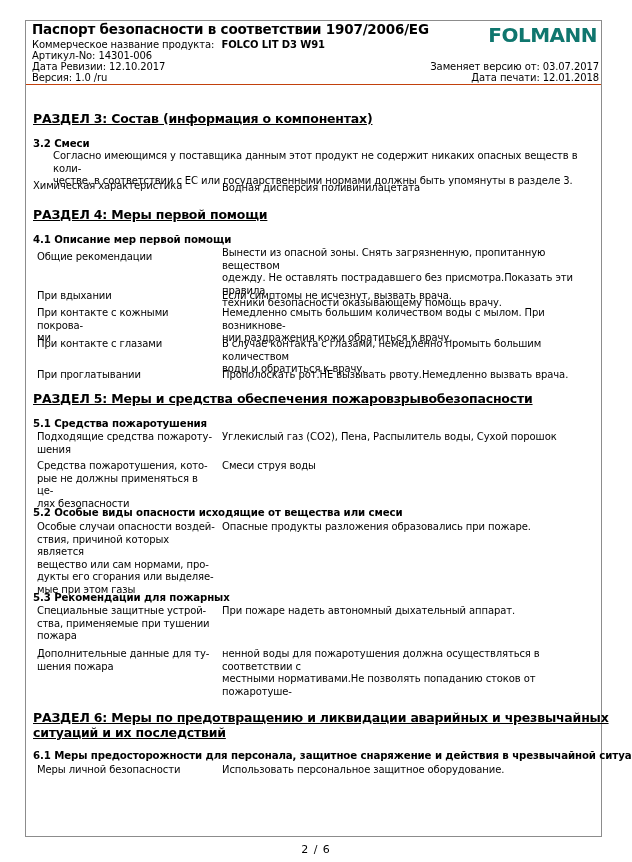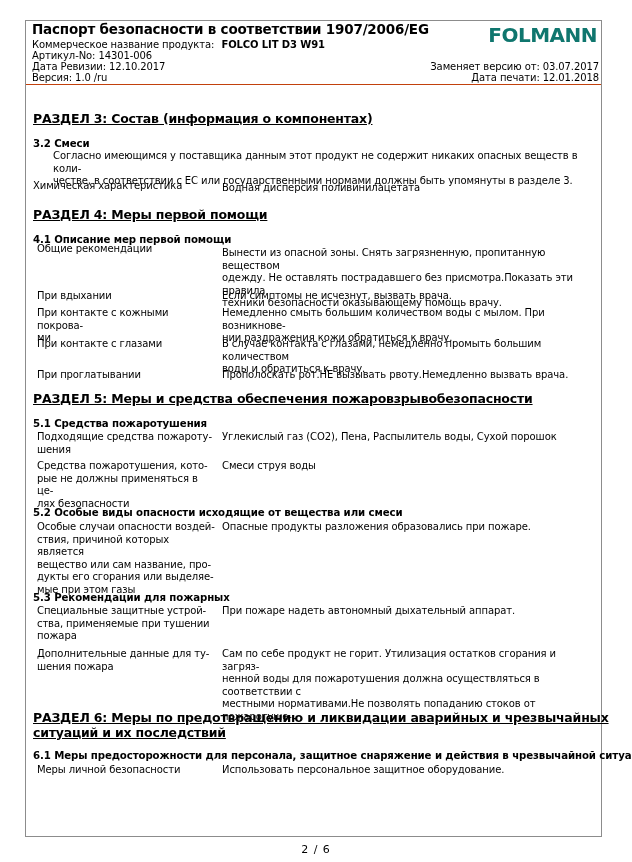--- a/index.html
+++ b/index.html
@@ -51,21 +51,21 @@
     <div class="para" style="top:65px;">
       <div>Согласно имеющимся у поставщика данным этот продукт не содержит никаких опасных веществ в коли-</div>
       <div>честве, в соответствии с ЕС или государственными нормами должны быть упомянуты в разделе 3.</div>
     </div>
     <div class="row-label chem-label" style="top:95px;">Химическая характеристика</div>
     <div class="row-value" style="top:97px;">Водная дисперсия поливинилацетата</div>
 
     <div class="section-head" style="top:122px;">РАЗДЕЛ 4: Меры первой помощи</div>
     <div class="sub-head" style="top:149px;">4.1 Описание мер первой помощи</div>
 
-    <div class="row-label" style="top:158px;">
+    <div class="row-label" style="top:166px;">
       <div>Общие рекомендации</div>
     </div>
     <div class="row-value" style="top:162px;">
       <div>Вынести из опасной зоны. Снять загрязненную, пропитанную веществом</div>
       <div>одежду. Не оставлять пострадавшего без присмотра.Показать эти правила</div>
       <div>техники безопасности оказывающему помощь врачу.</div>
     </div>
 
     <div class="row-label" style="top:205px;">
       <div>При вдыхании</div>
@@ -116,21 +116,21 @@
     </div>
     <div class="row-value" style="top:375px;">
       <div>Смеси струя воды</div>
     </div>
 
     <div class="sub-head" style="top:422px;">5.2 Особые виды опасности исходящие от вещества или смеси</div>
 
     <div class="row-label" style="top:436px;">
       <div>Особые случаи опасности воздей-</div>
       <div>ствия, причиной которых является</div>
-      <div>вещество или сам название, про-</div>
+      <div>вещество или сам нормами, про-</div>
       <div>дукты его сгорания или выделяе-</div>
       <div>мые при этом газы</div>
     </div>
     <div class="row-value" style="top:436px;">
       <div>Опасные продукты разложения образовались при пожаре.</div>
     </div>
 
     <div class="sub-head" style="top:507px;">5.3 Рекомендации для пожарных</div>
 
     <div class="row-label" style="top:520px;">
@@ -140,21 +140,20 @@
     </div>
     <div class="row-value" style="top:520px;">
       <div>При пожаре надеть автономный дыхательный аппарат.</div>
     </div>
 
     <div class="row-label" style="top:563px;">
       <div>Дополнительные данные для ту-</div>
       <div>шения пожара</div>
     </div>
     <div class="row-value" style="top:563px;">
-      <div>Сам по себе продукт не горит. Утилизация остатков сгорания и загряз-</div>
       <div>ненной воды для пожаротушения должна осуществляться в соответствии с</div>
       <div>местными нормативами.Не позволять попаданию стоков от пожаротуше-</div>
     </div>
 
     <div class="section-head" style="top:625px;">
       <div>РАЗДЕЛ 6: Меры по предотвращению и ликвидации аварийных и чрезвычайных</div>
       <div>ситуаций и их последствий</div>
     </div>
     <div class="sub-head" style="top:665px;">6.1 Меры предосторожности для персонала, защитное снаряжение и действия в чрезвычайной ситуации</div>
 

